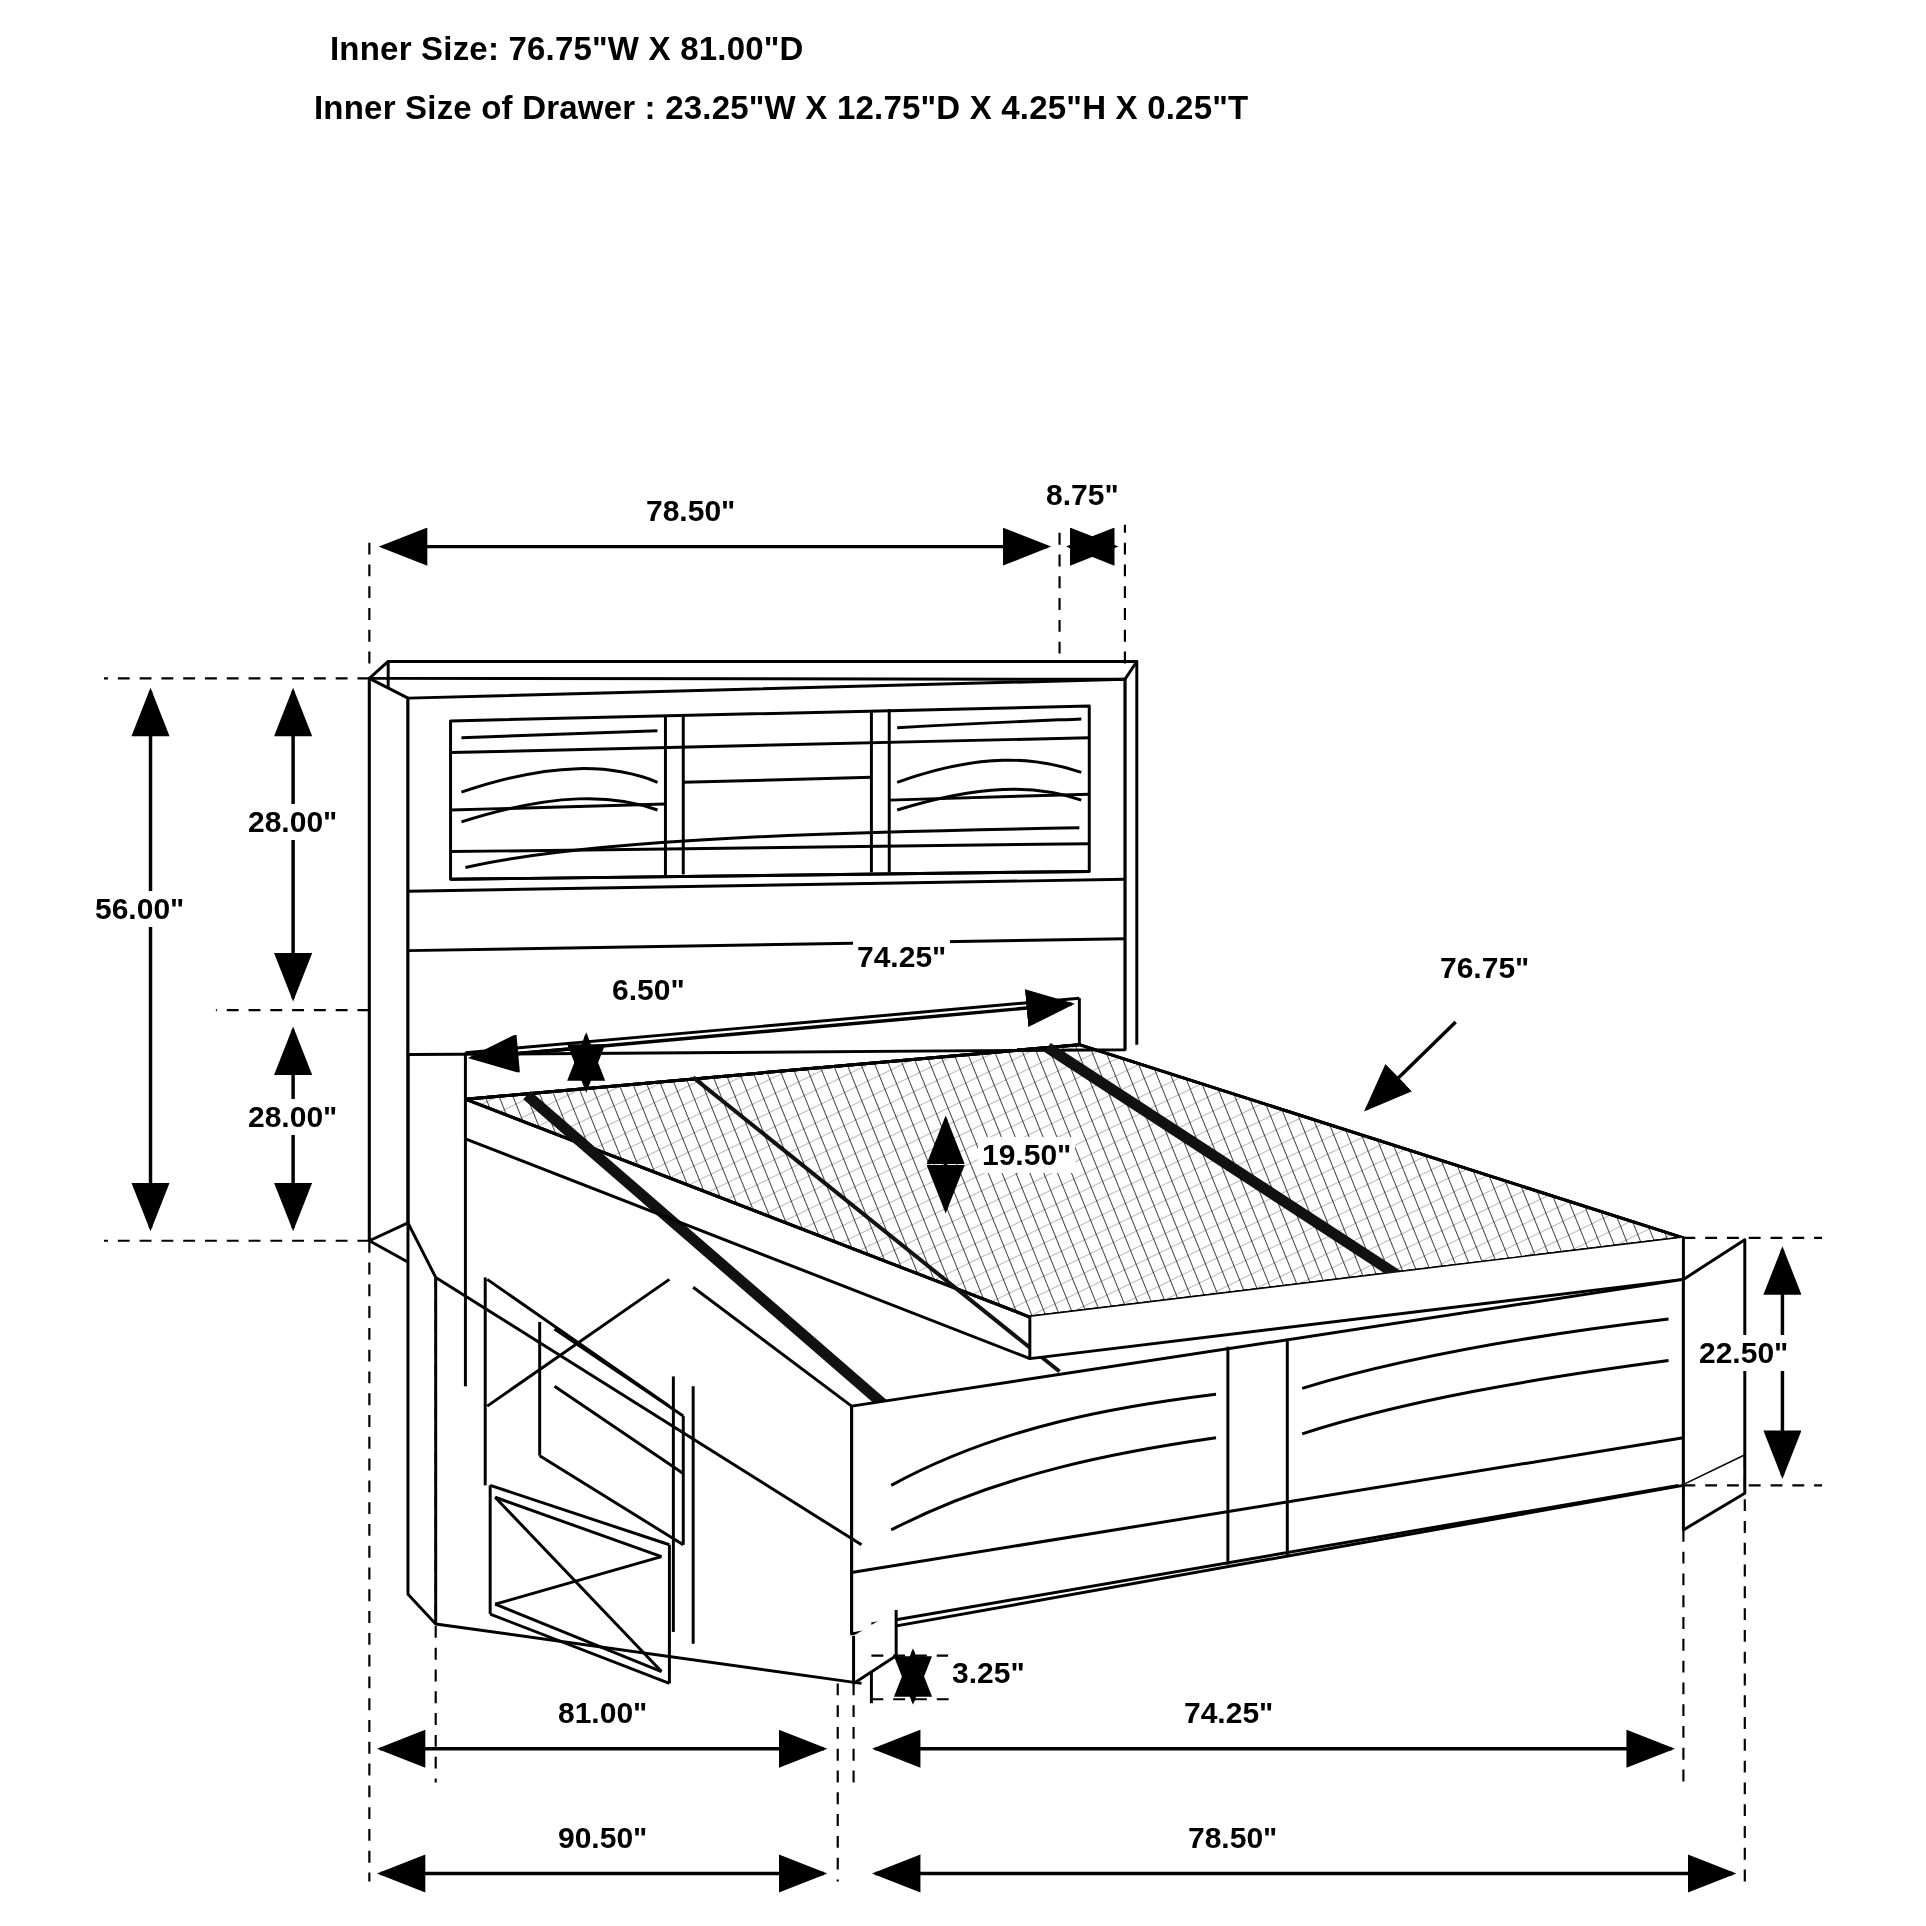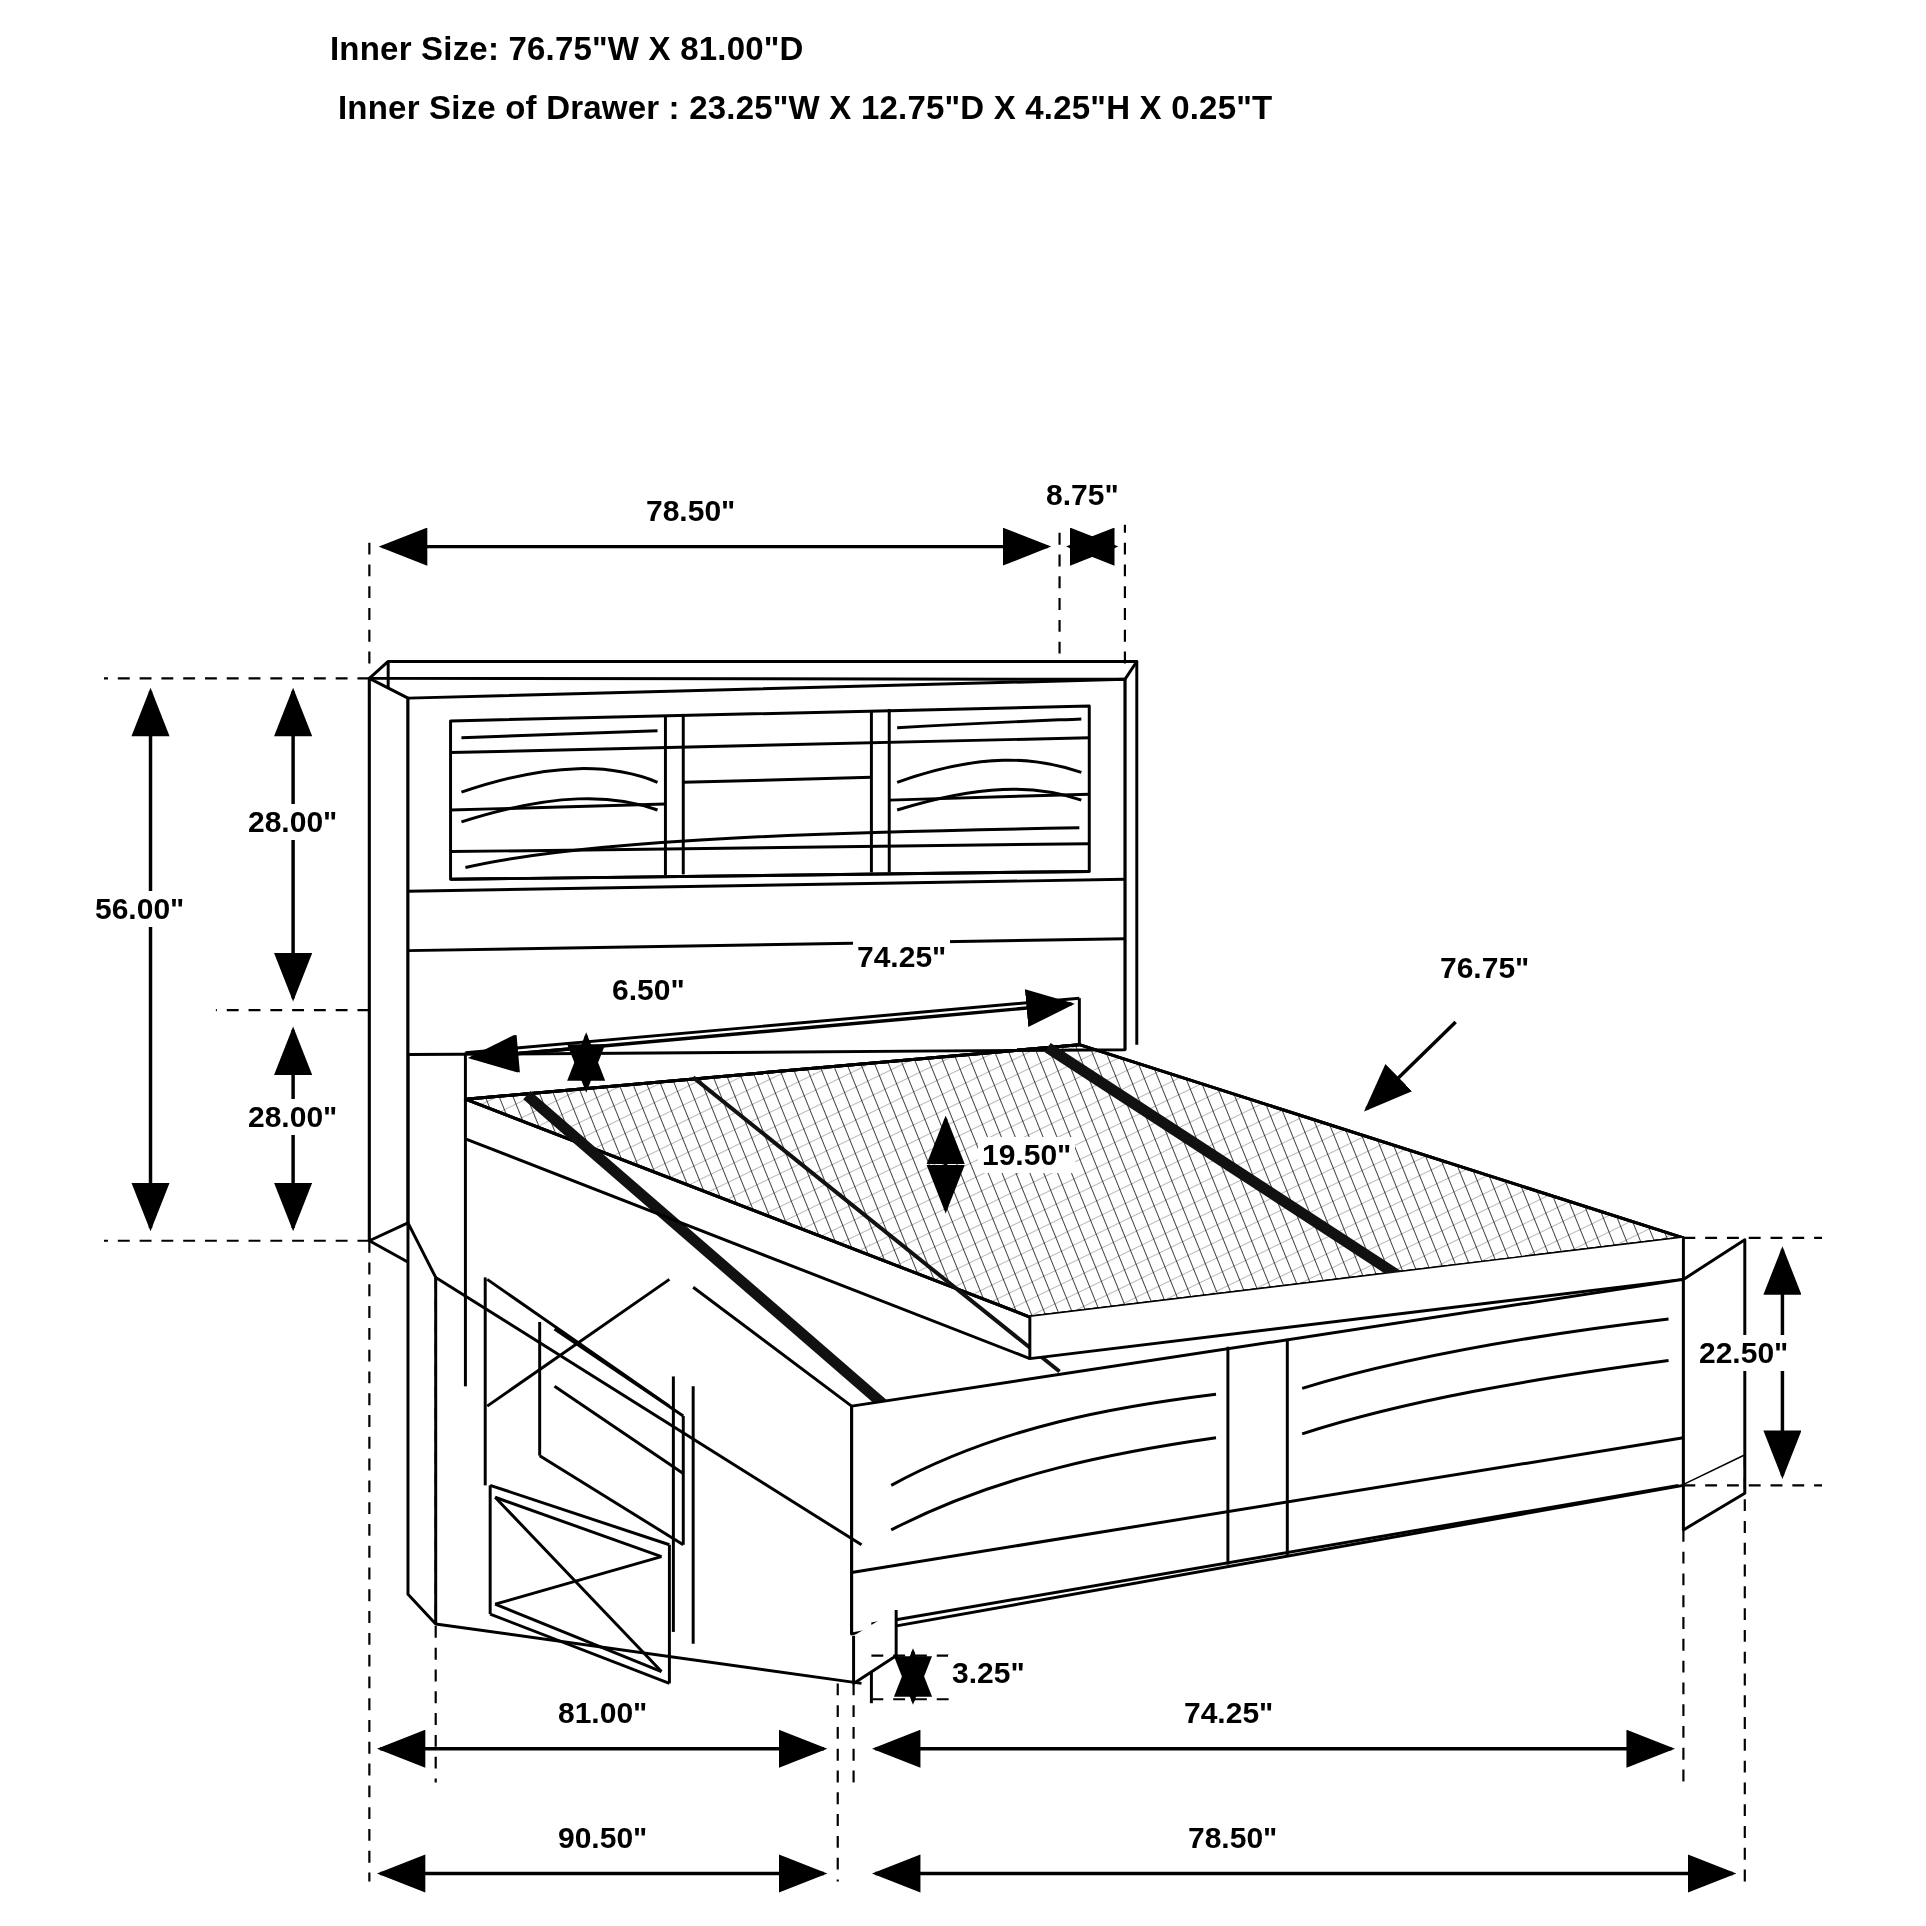--- a/index.html
+++ b/index.html
@@ -1,20 +1,20 @@
 <!DOCTYPE html>
 <html><head>
 <meta charset="utf-8">
 <style>
   html,body{margin:0;padding:0;background:#ffffff;}
   body{width:1927px;height:1927px;position:relative;font-family:"Liberation Sans",sans-serif;color:#000;overflow:hidden;}
   #stage{position:absolute;left:0;top:0;width:1927px;height:1927px;}
   .hdr{position:absolute;font-weight:bold;font-size:33px;letter-spacing:0.2px;white-space:nowrap;}
   #hdr1{left:330px;top:30px;}
-  #hdr2{left:338px;top:89px;}
+  #hdr2{left:314px;top:89px;}
   .dimlabel{position:absolute;font-weight:bold;font-size:30px;white-space:nowrap;background:#ffffff;padding:1px 4px;}
   svg{position:absolute;left:0;top:0;width:1927px;height:1927px;}
 </style>
 </head>
 <body>
 
 <div id="stage">
 
   <div class="hdr" id="hdr1">Inner Size: 76.75"W X 81.00"D</div>
   <div class="hdr" id="hdr2">Inner Size of Drawer : 23.25"W X 12.75"D X 4.25"H X 0.25"T</div>

